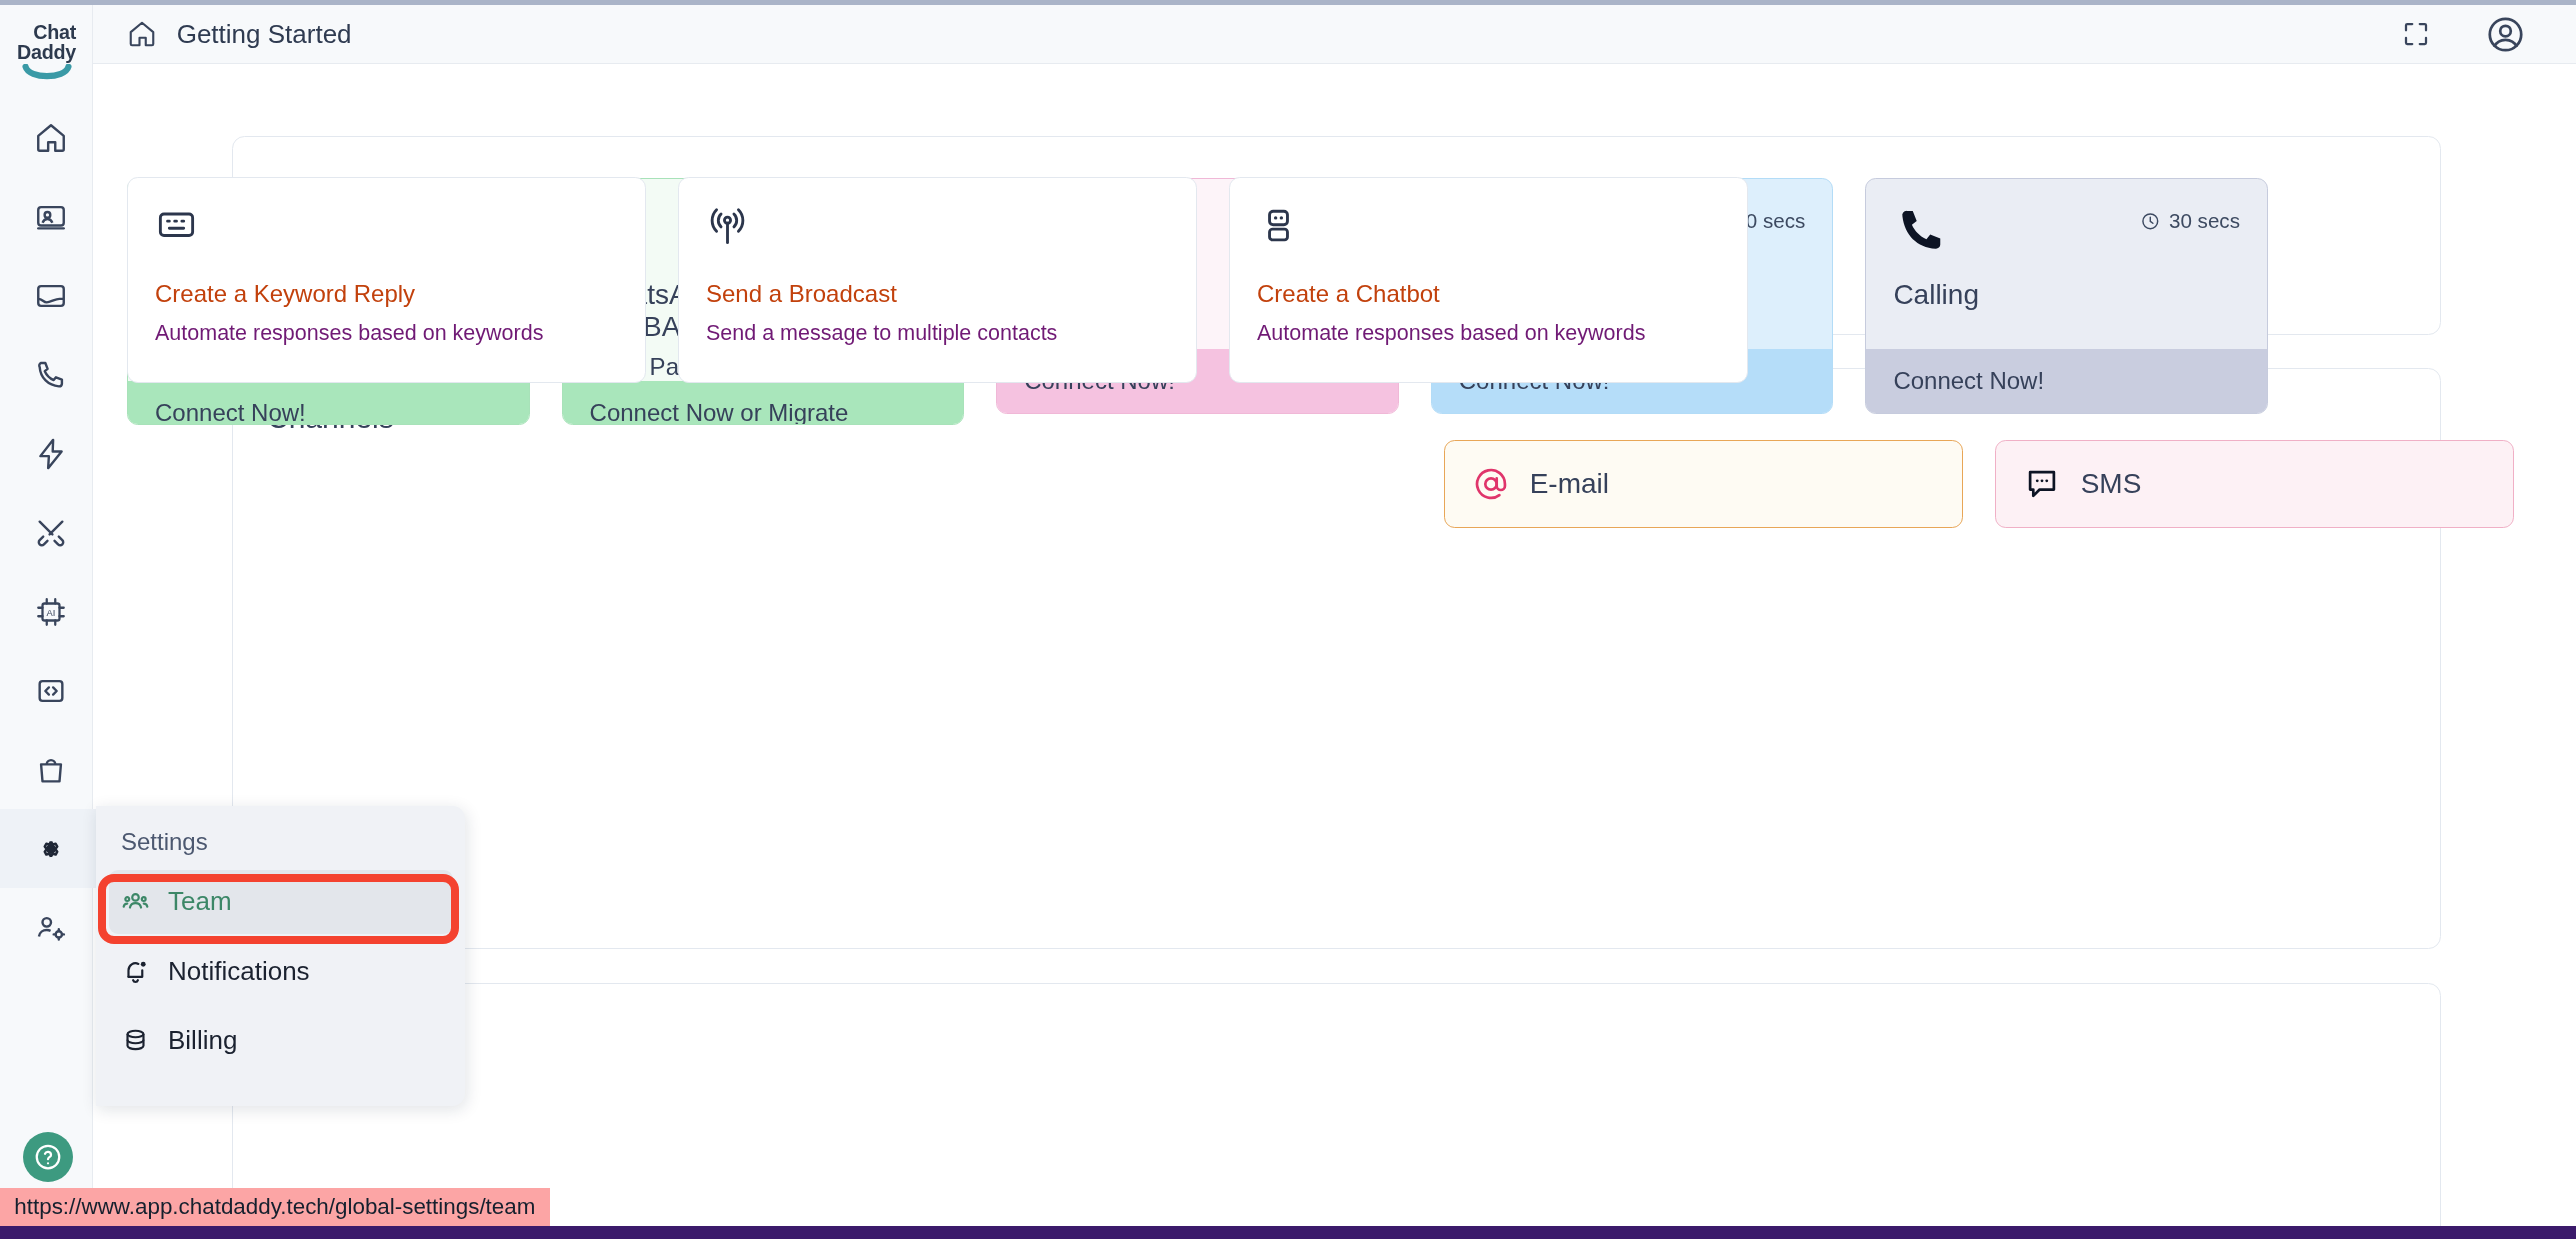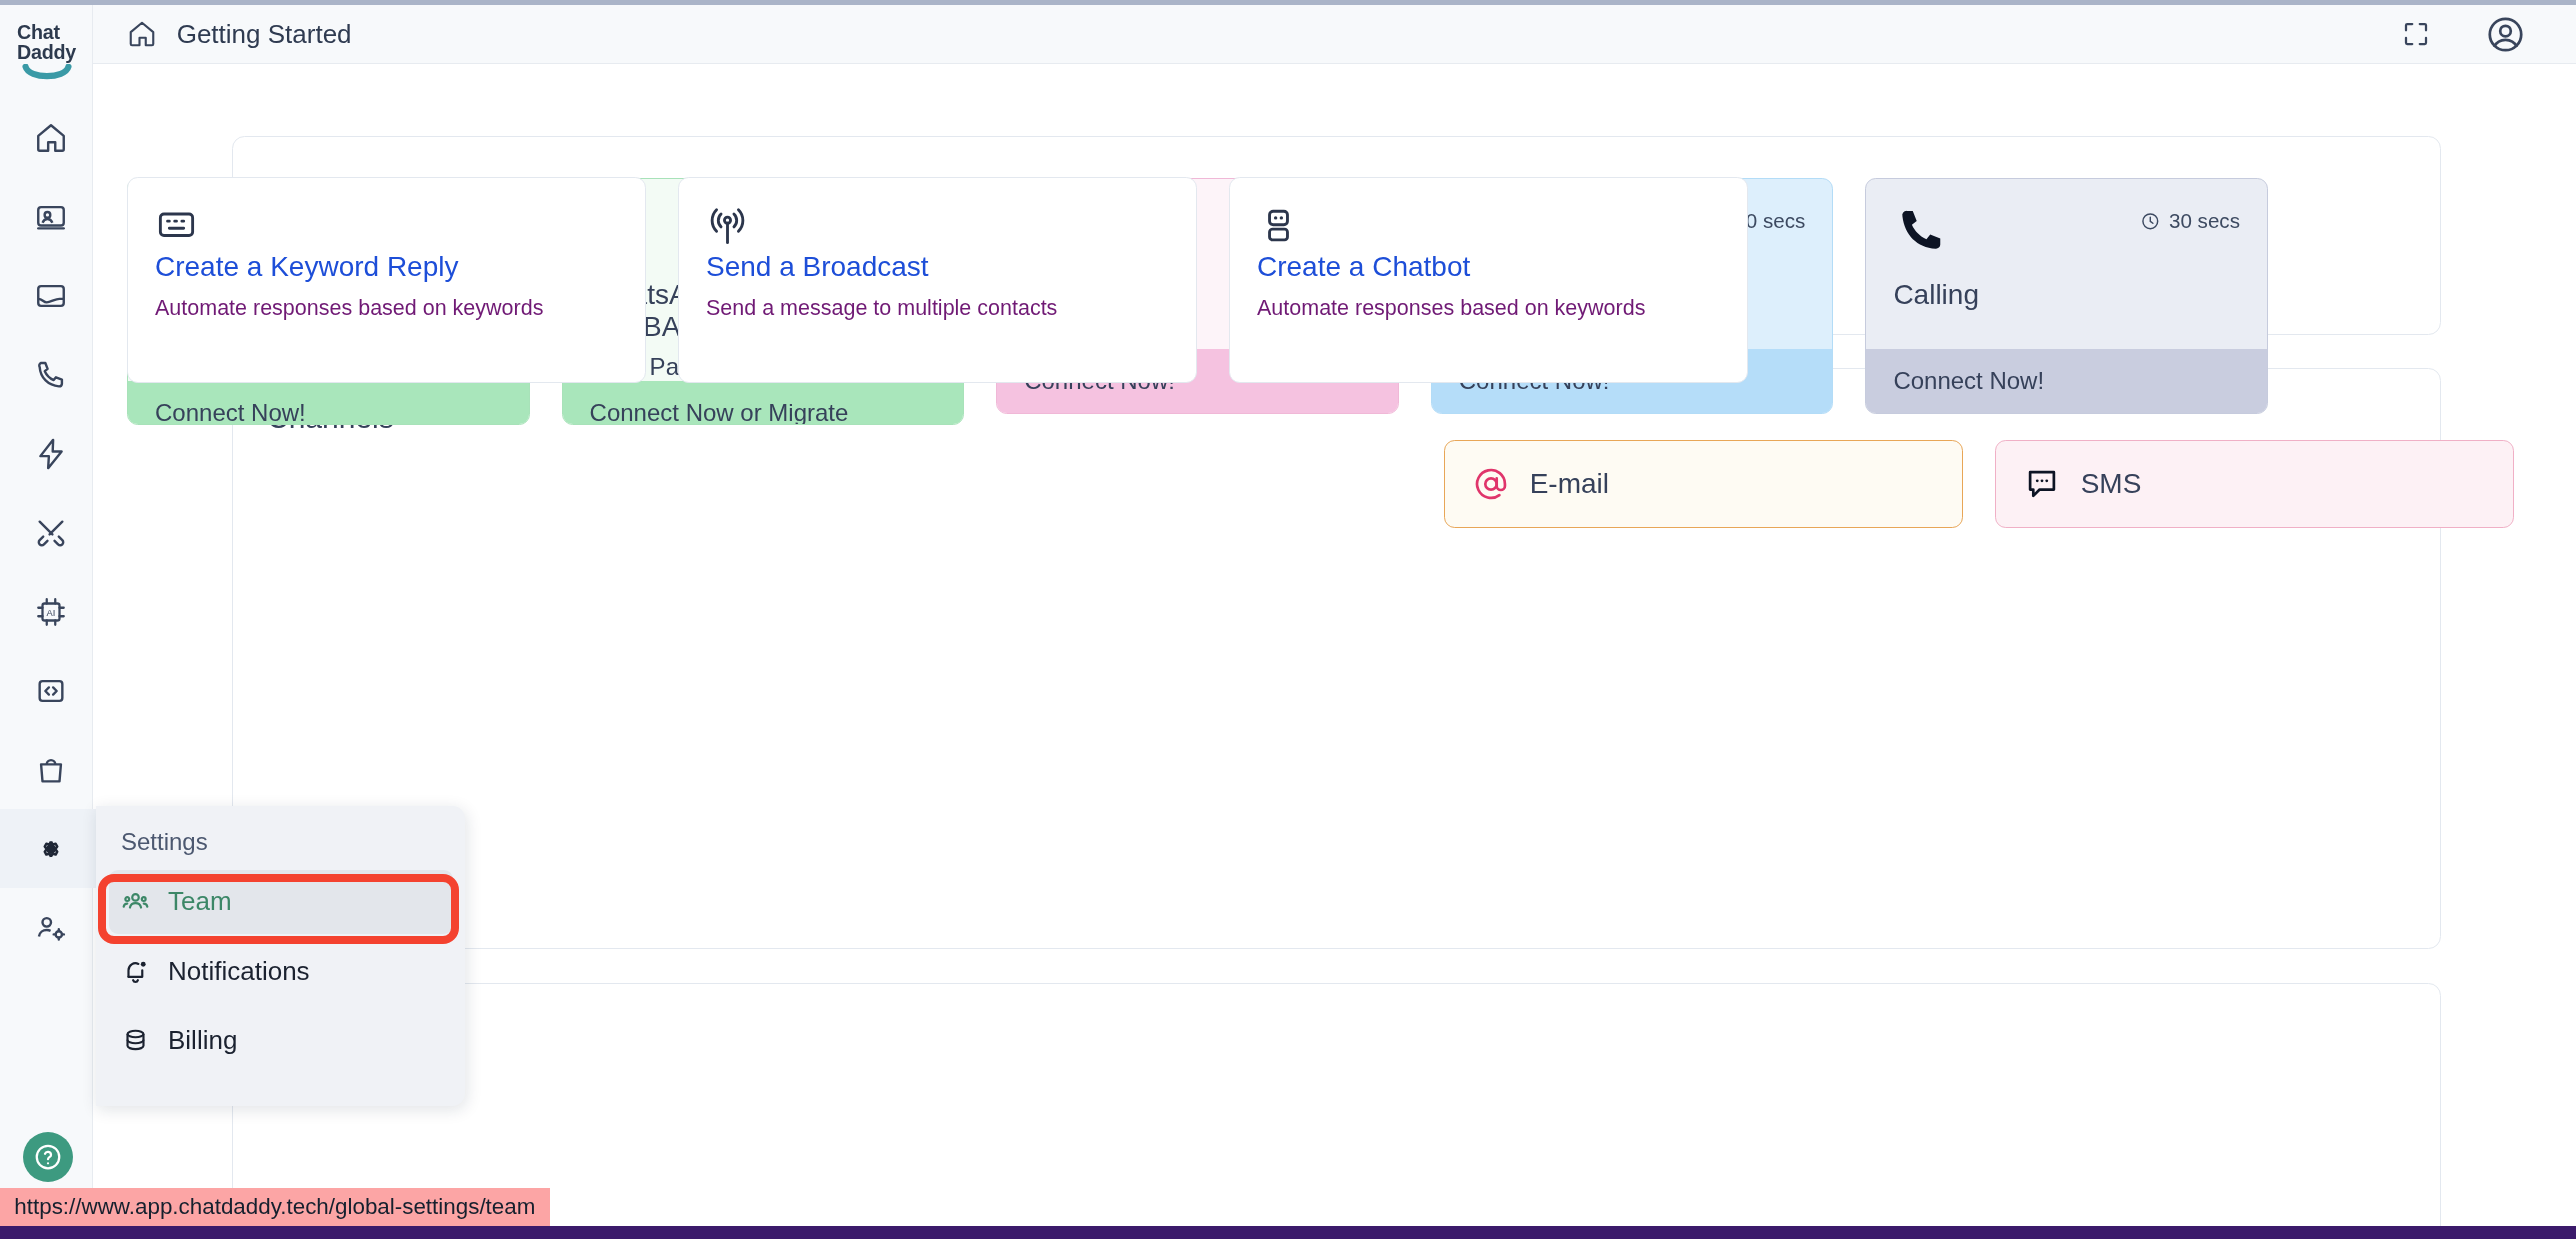--- a/index.html
+++ b/index.html
@@ -30,21 +30,21 @@
     background: #f7f9fb;
     border-right: 0.9px solid #e7ebf0;
     z-index: 40;
   }
   .logo {
     position: absolute; top: 7.2px; left: 0; width: 93px; height: 79px;
     display: flex; flex-direction: column; align-items: center; justify-content: center;
   }
   .logo-txt {
     font-size: 19.7px; font-weight: 700; color: #2d3a4e; line-height: 1.02;
-    letter-spacing: -0.2px; text-align: left;
+    letter-spacing: -0.2px; text-align: right;
   }
   .logo-smile { width: 50px; height: 18px; margin-top: 1.8px; }
 
   .rail-items { position: absolute; top: 93px; left: 0; width: 93px; }
   .rail-item {
     width: 101px; height: 79px;
     display: flex; align-items: center; justify-content: center;
     cursor: pointer;
     text-align: center;
   }
@@ -159,21 +159,21 @@
   }
   .feat-grid {
     position: absolute; left: 34px; top: 88px;
     width: 2141px; display: flex; gap: 32px;
   }
   .feat-card {
     width: 519px; height: 206px;
     border: 0.9px solid #e3e8ef; border-radius: 10.7px;
     padding: 27px 27px 0 27px; cursor: pointer; background: #fff;
   }
-  .feat-title { font-size: 28px; color: #1d4ed8; }
+  .feat-title { font-size: 24px; color: #c2410c; margin-top: 29px; }
   .feat-sub { font-size: 21.5px; color: #701a75; margin-top: 12.5px; }
 
   
   .settings-pop {
     position: absolute; left: 96px; top: 806px;
     width: 369px; height: 300px;
     background: #f0f2f6;
     border-radius: 0 12.5px 12.5px 0;
     box-shadow: 1.8px 3.6px 16px rgba(20,30,60,.12);
     z-index: 60;

